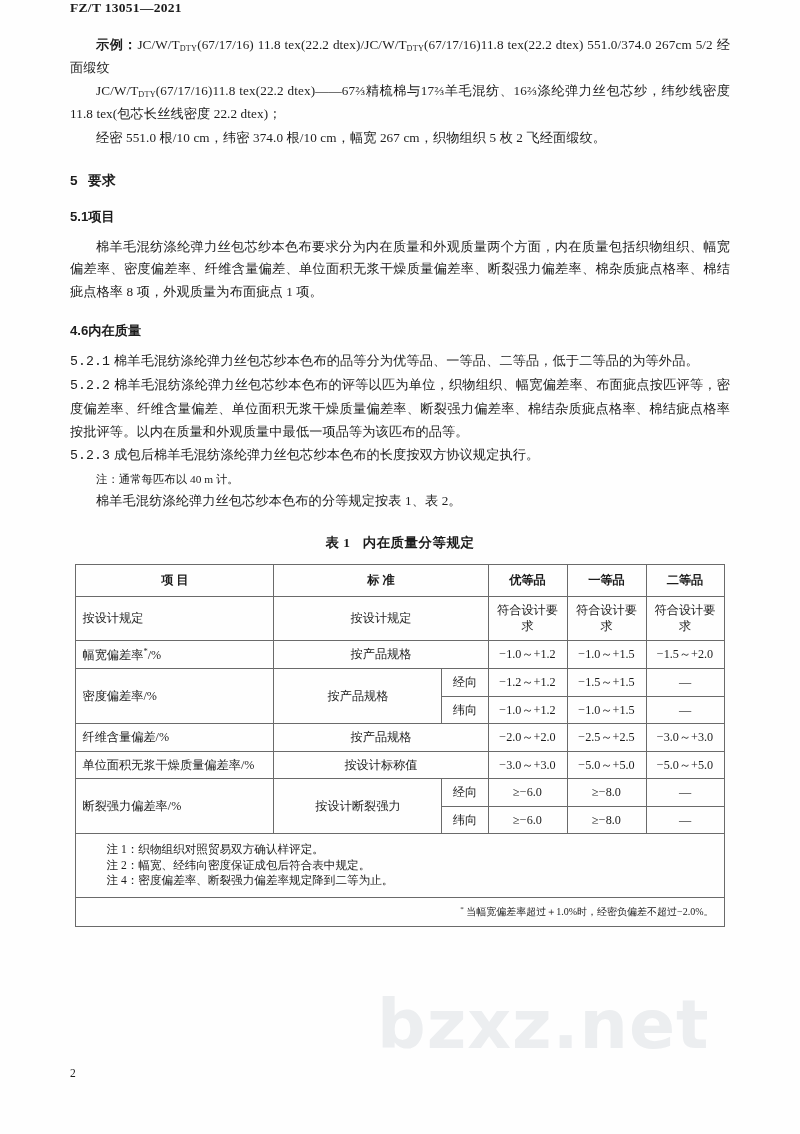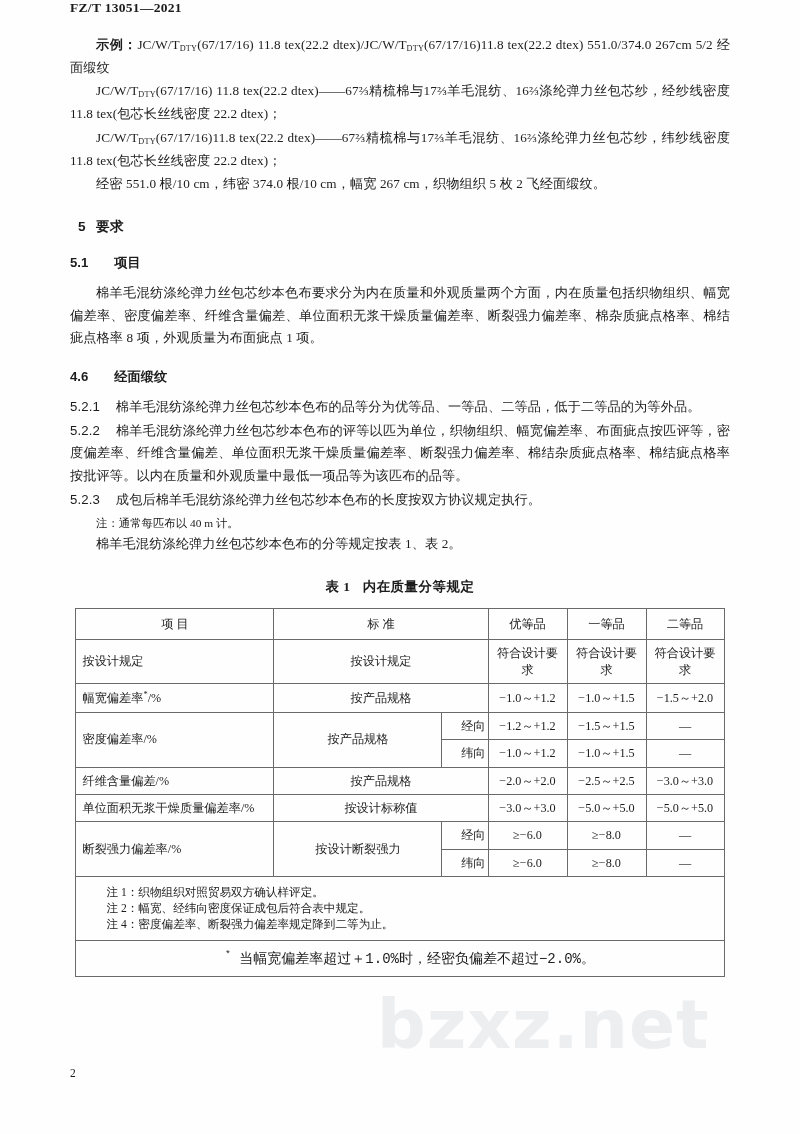--- a/index.html
+++ b/index.html
@@ -55,31 +55,31 @@
   .indent { text-indent: 26px; }
   .small-note {
     font-size: 11.4px;
     line-height: 1.7;
     padding-left: 26px;
     margin: 2px 0 0 0;
   }
   .h-sec {
     font-size: 13.6px;
     font-weight: 700;
-    margin: 22px 0 14px 8px;
+    margin: 22px 0 14px 0;
     letter-spacing: .4px;
   }
   .h-sec .num { font-family: "Liberation Sans", sans-serif; font-weight: 700; margin-right: 10px; }
   .h-sub {
     font-size: 13.2px;
     font-weight: 700;
     margin: 18px 0 10px 0;
   }
-  .h-sub .num { font-family: "Liberation Sans", sans-serif; font-weight: 700; margin-right: 26px; }
-  .clause-num { font-family: Liberation Sans, sans-serif; margin-right: 16px; }
+  .h-sub .num { font-family: "Liberation Sans", sans-serif; font-weight: 700; margin-right: 0; }
+  .clause-num { font-family: Liberation Mono, monospace; margin-right: 4px; }
   sub { font-size: .62em; vertical-align: -.25em; letter-spacing: .2px; }
   .tbl-caption {
     text-align: center;
     font-weight: 700;
     font-size: 13.4px;
     margin: 22px 0 12px 0;
     letter-spacing: .6px;
   }
   .tbl-caption .gap { display:inline-block; width: 12px; }
   table.spec {
@@ -92,38 +92,37 @@
   table.spec td {
     border: 0.9px solid #6a6a6a;
     padding: 5px 6px;
     vertical-align: middle;
     line-height: 1.35;
   }
   table.spec td.ctr { text-align: center; }
   table.spec td.lft { text-align: left; padding-left: 6px; }
   table.spec tr.hdr td {
     text-align: center;
-    font-weight: 400;
+    font-weight: 700;
     padding: 7px 4px;
   }
-  table.spec td.dir { text-align:right; width: 46px; padding: 4px 2px; }
+  table.spec td.dir { text-align:center; width: 46px; padding: 4px 2px; }
   .notes-cell {
     text-align: left;
     padding: 8px 10px 8px 30px !important;
     font-size: 11.6px;
     line-height: 1.95;
     border-top: 1.4px solid #2a2a2a !important;
   }
   .foot-cell {
-    text-align: center;
+    text-align: right;
     padding: 7px 10px 7px 30px !important;
-    font-size: 14px;
+    font-size: 10px;
     line-height: 1.7;
     border-top: 1.1px solid #4a4a4a !important;
-    font-family: Liberation Mono, monospace;
   }
   .sup-star { vertical-align: super; font-size: .7em; }
   .page-num {
     position: absolute;
     left: 70px;
     top: 1067px;
     font-family: "Liberation Serif", serif;
     font-size: 11.5px;
     z-index: 2;
   }
@@ -136,33 +135,32 @@
 
   <div class="watermark">bzxz.net</div>
 
   <div class="content">
 
     <div class="running-head">FZ/T 13051—2021</div>
 
     <div>
       <p class="para indent"><b>示例：</b><span>JC/W/T</span><sub>DTY</sub><span>(67/17/16) 11.8 tex(22.2 dtex)/JC/W/T</span><sub>DTY</sub><span>(67/17/16)11.8 tex(22.2 dtex) 551.0/374.0 267cm 5/2 经面缎纹</span></p>
 
-      <p class="para indent"><span>JC/W/T</span><sub>DTY</sub><span>(67/17/16) 11.8 tex(22.2 dtex)——67⅔精梳棉与17⅔羊毛混纺、16⅔涤纶弹力丝包芯纱，经纱线密度11.8 tex(包芯长丝线密度 22.2 dtex)；</span></p>
 
       <p class="para indent"><span>JC/W/T</span><sub>DTY</sub><span>(67/17/16)11.8 tex(22.2 dtex)——67⅔精梳棉与17⅔羊毛混纺、16⅔涤纶弹力丝包芯纱，纬纱线密度11.8 tex(包芯长丝线密度 22.2 dtex)；</span></p>
 
       <p class="para indent">经密 551.0 根/10 cm，纬密 374.0 根/10 cm，幅宽 267 cm，织物组织 5 枚 2 飞经面缎纹。</p>
     </div>
 
     <div class="h-sec"><span class="num">5</span><span>要求</span></div>
 
     <div class="h-sub"><span class="num">5.1</span><span>项目</span></div>
     <p class="para indent">棉羊毛混纺涤纶弹力丝包芯纱本色布要求分为内在质量和外观质量两个方面，内在质量包括织物组织、幅宽偏差率、密度偏差率、纤维含量偏差、单位面积无浆干燥质量偏差率、断裂强力偏差率、棉杂质疵点格率、棉结疵点格率 8 项，外观质量为布面疵点 1 项。</p>
 
-    <div class="h-sub"><span class="num">4.6</span><span>经面缎纹</span></div>
+    <div class="h-sub"><span class="num">4.6</span><span>内在质量</span></div>
 
     <p class="para"><span class="clause-num">5.2.1</span><span>棉羊毛混纺涤纶弹力丝包芯纱本色布的品等分为优等品、一等品、二等品，低于二等品的为等外品。</span></p>
 
     <p class="para"><span class="clause-num">5.2.2</span><span>棉羊毛混纺涤纶弹力丝包芯纱本色布的评等以匹为单位，织物组织、幅宽偏差率、布面疵点按匹评等，密度偏差率、纤维含量偏差、单位面积无浆干燥质量偏差率、断裂强力偏差率、棉结杂质疵点格率、棉结疵点格率按批评等。以内在质量和外观质量中最低一项品等为该匹布的品等。</span></p>
 
     <p class="para"><span class="clause-num">5.2.3</span><span>成包后棉羊毛混纺涤纶弹力丝包芯纱本色布的长度按双方协议规定执行。</span></p>
 
     <p class="small-note">注：通常每匹布以 40 m 计。</p>
 
     <p class="para indent">棉羊毛混纺涤纶弹力丝包芯纱本色布的分等规定按表 1、表 2。</p>

